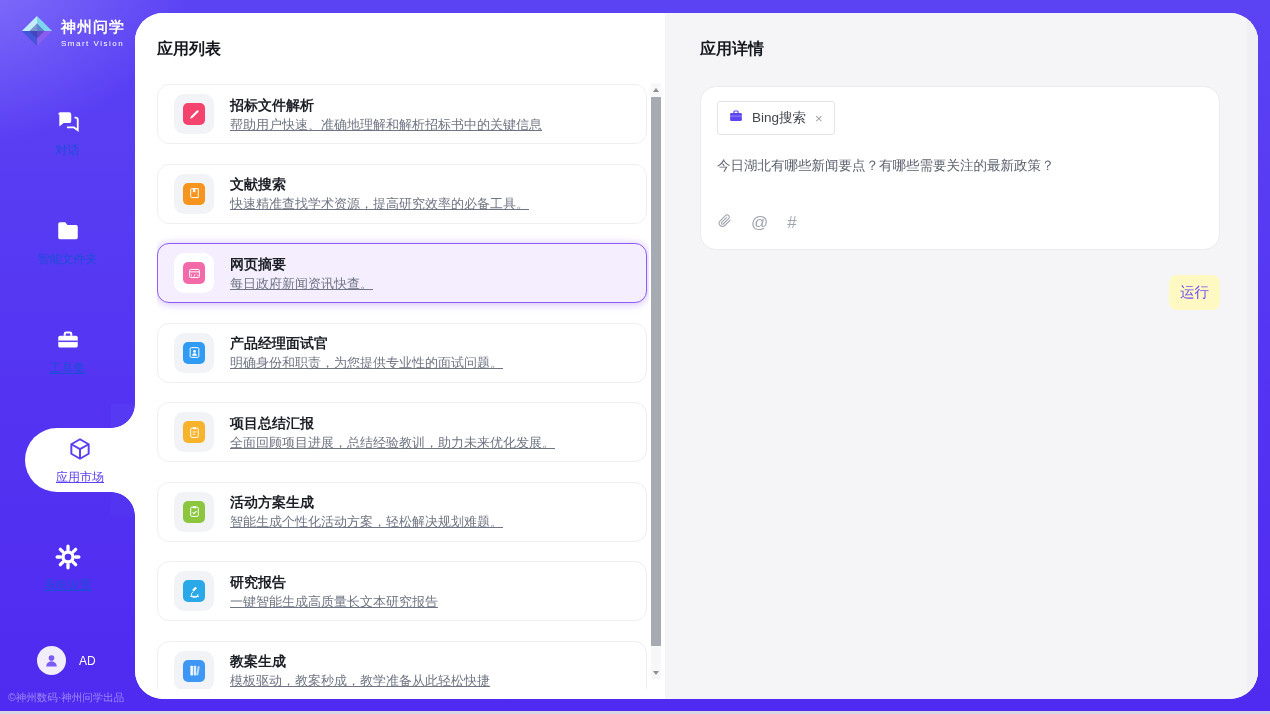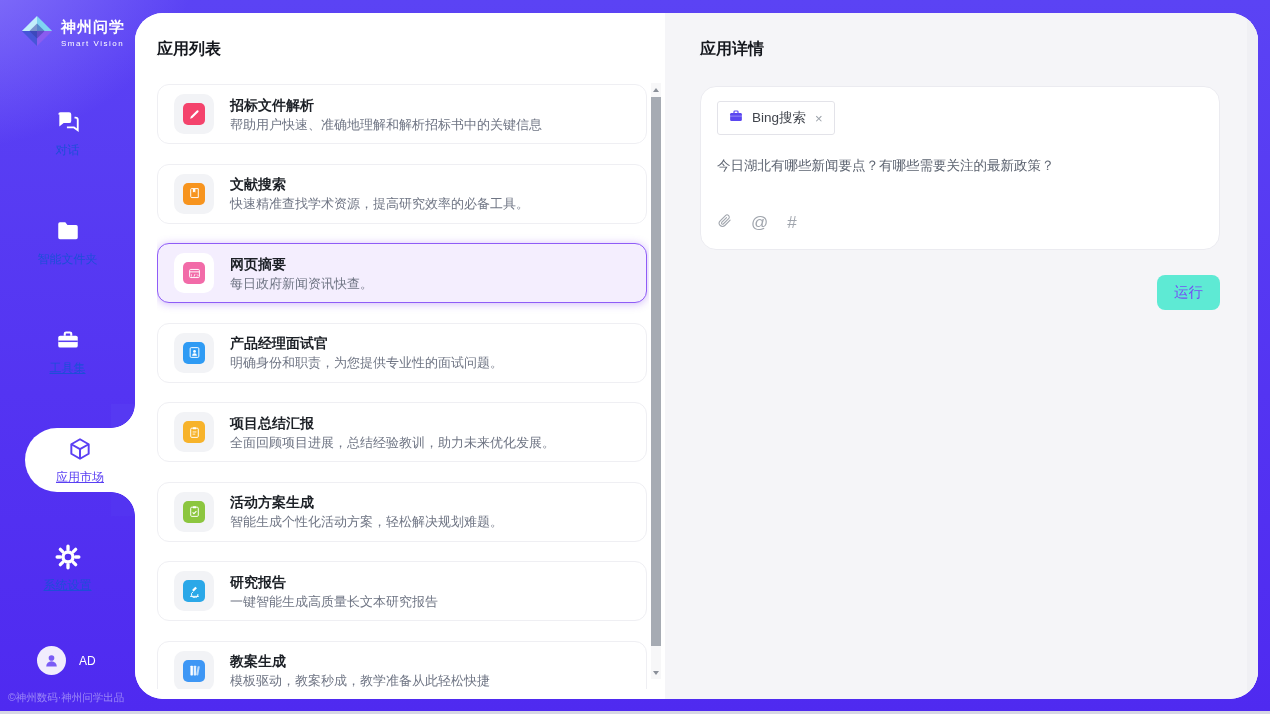--- a/index.html
+++ b/index.html
@@ -46,21 +46,21 @@
     background:#fff; display:flex; align-items:center; gap:16px; padding:0 16px;
     margin-bottom:19.5px; cursor:pointer; }
   .app-card.selected { background:#f4eefe; border:1px solid #8f5cf7;
     box-shadow:0 1px 8px rgba(124,58,237,.35); }
   .tile { width:40px; height:40px; border-radius:10px; background:#f2f3f6; flex:none;
     display:flex; align-items:center; justify-content:center; }
   .app-card.selected .tile { background:#fff; }
   .glyph { width:22px; height:22px; border-radius:5px; display:flex; align-items:center; justify-content:center; }
   .app-texts { display:flex; flex-direction:column; gap:4px; min-width:0; }
   .app-name { font-size:14px; font-weight:bold; color:#1c2026; line-height:16px; }
-  .app-desc { font-size:13px; color:#6f7584; line-height:15px; white-space:nowrap; }
+  .app-desc { font-size:13px; color:#6f7584; line-height:15px; white-space:nowrap;text-decoration:underline; }
 
   
   .list-scrollbar { position:absolute; right:4px; top:70px; bottom:20px; width:10px; background:#f7f7f8; }
   .sb-arrow { position:absolute; left:0; width:10px; height:13px; display:flex;
     align-items:center; justify-content:center; cursor:pointer; background:#f7f7f8; }
   .sb-arrow.up { top:0; } .sb-arrow.down { bottom:0; }
   .tri-up { width:0; height:0; border-left:3.5px solid transparent; border-right:3.5px solid transparent;
     border-bottom:4.5px solid #8a8f98; }
   .tri-down { width:0; height:0; border-left:3.5px solid transparent; border-right:3.5px solid transparent;
     border-top:4.5px solid #8a8f98; }
@@ -72,22 +72,22 @@
   .prompt-card { margin-top:26px; width:520px; height:164px; background:#fff;
     border:1px solid #ebebf0; border-radius:16px; padding:14px 16px; display:flex; flex-direction:column; }
   .chip { align-self:flex-start; display:flex; align-items:center; gap:8px;
     border:1px solid #e3e3e9; border-radius:3px; padding:6px 10px; background:#fff; cursor:pointer; }
   .chip-label { font-size:13.5px; color:#41454d; }
   .chip-close { font-size:13px; color:#9aa0a8; cursor:pointer; padding:0 1px; }
   .query-text { margin-top:21px; font-size:13.5px; color:#5c6370; line-height:19px; }
   .attach-row { margin-top:auto; display:flex; align-items:center; gap:19px; padding-bottom:2px; }
   .attach-sym { font-size:17px; color:#a0a5ad; line-height:16px; cursor:pointer; }
   .run-row { width:520px; display:flex; justify-content:flex-end; margin-top:25px; }
-  .run-btn { border:none; background:#5eead4; color:#7550f4; font-size:14.5px;
-    padding:8px 17px; border-radius:8px; cursor:pointer; font-family:inherit; }
+  .run-btn { border:none; background:#fef9c3; color:#7550f4; font-size:14.5px;
+    padding:8px 11px; border-radius:8px; cursor:pointer; font-family:inherit; }
 </style>
 </head>
 <body>
 
 <div class="frame"></div>
 
 <aside class="sidebar">
   <div class="logo">
     <span>
       <svg width="34" height="34" viewBox="0 0 36 36">

